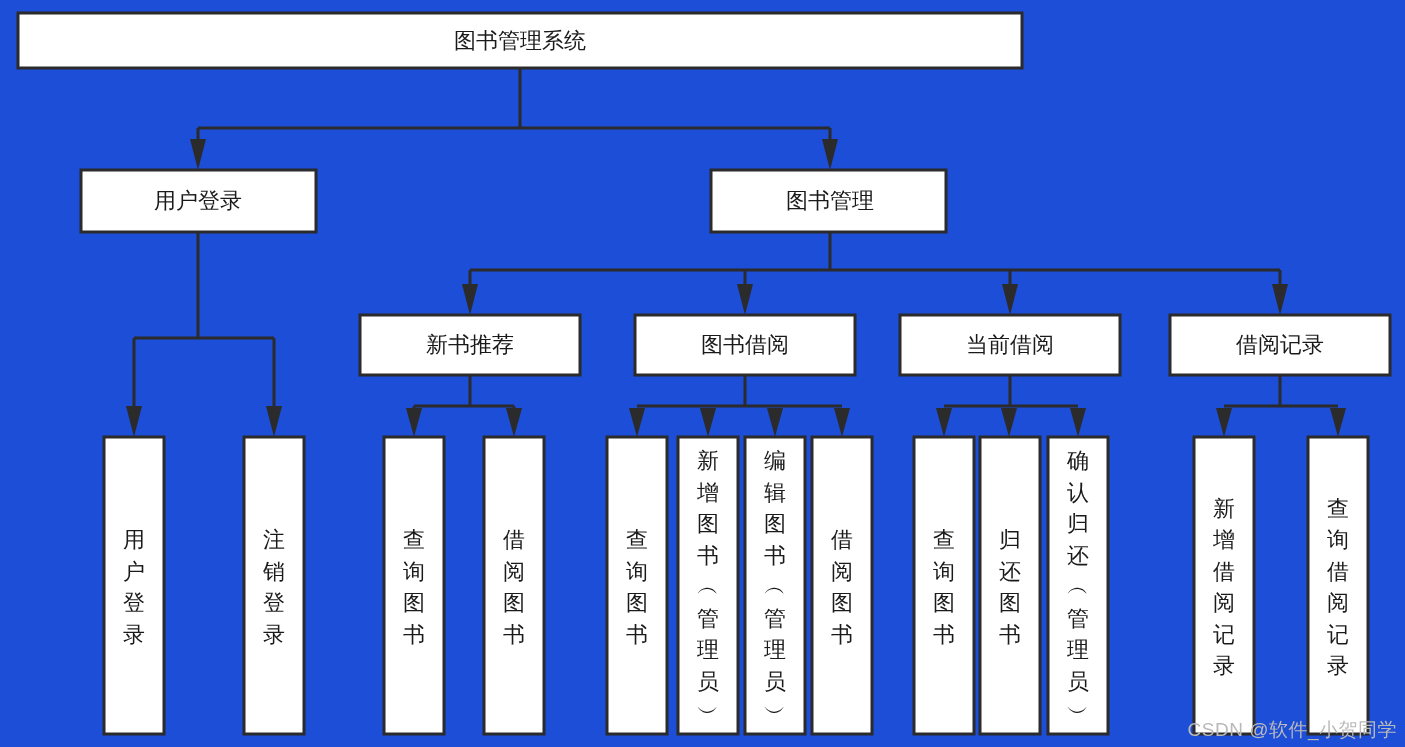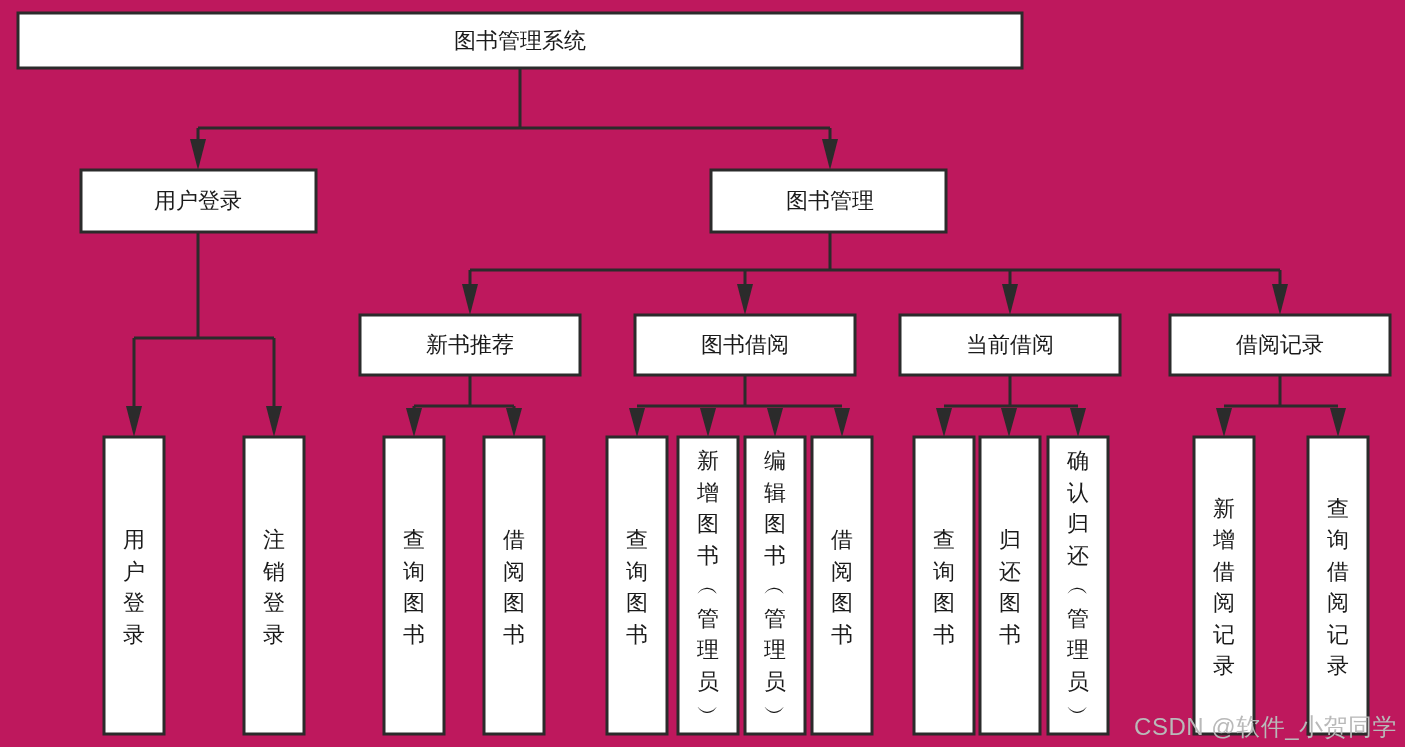--- a/index.html
+++ b/index.html
@@ -10,21 +10,21 @@
   body {
     width: 1405px;
     height: 747px;
     font-family: "Liberation Sans", "DejaVu Sans", sans-serif;
     overflow: hidden;
   }
   #diagram-root {
     position: relative;
     width: 1405px;
     height: 747px;
-    background: #be185d;
+    background: #1d4ed8;
   }
   svg#flow {
     position: absolute;
     left: 0;
     top: 0;
     width: 1405px;
     height: 747px;
     display: block;
   }
   .node-box {
@@ -53,21 +53,21 @@
     font-family: "Liberation Sans", "DejaVu Sans", sans-serif;
     font-size: 22px;
     fill: #1a1a1a;
     text-anchor: middle;
   }
   .watermark {
     position: absolute;
     right: 8px;
     bottom: 4px;
     font-family: "Liberation Sans", "DejaVu Sans", sans-serif;
-    font-size: 24px;
+    font-size: 19px;
     color: #b9b9b9;
     letter-spacing: 0.5px;
     white-space: nowrap;
     pointer-events: none;
     margin-left: 40px;
   }
 </style>
 </head>
 <body>
 

